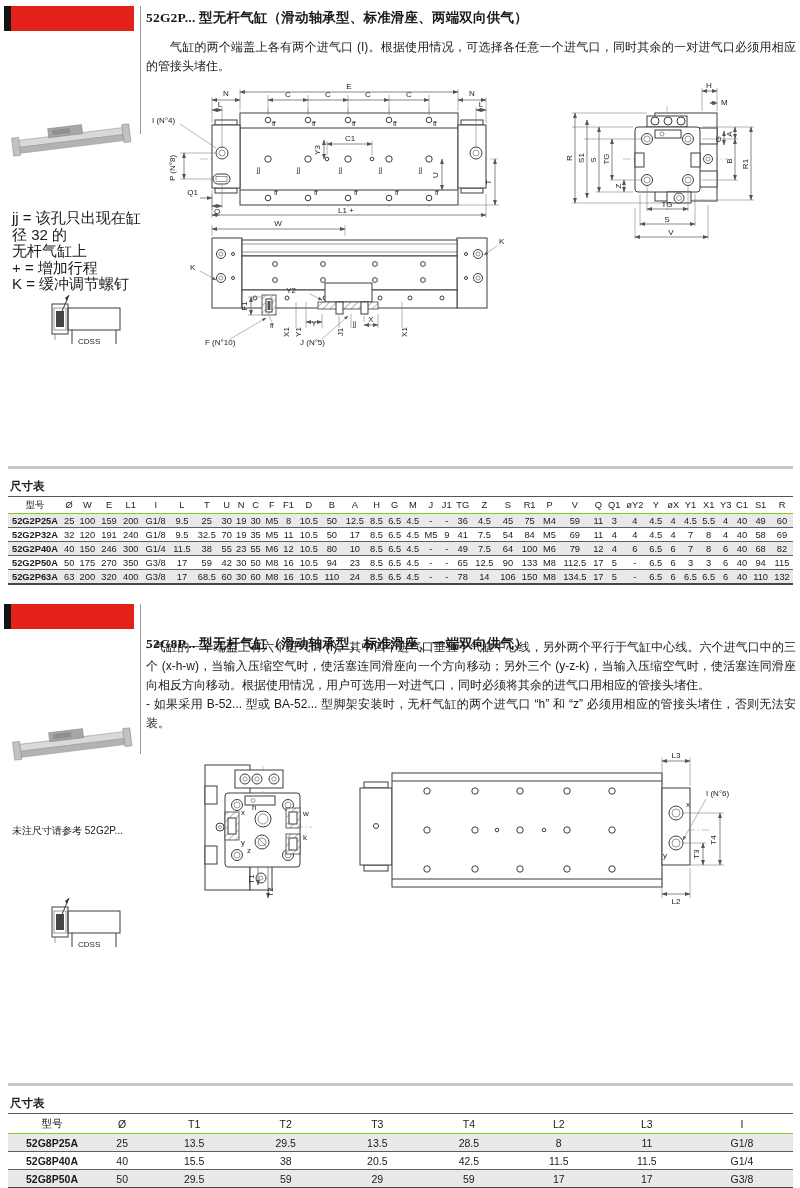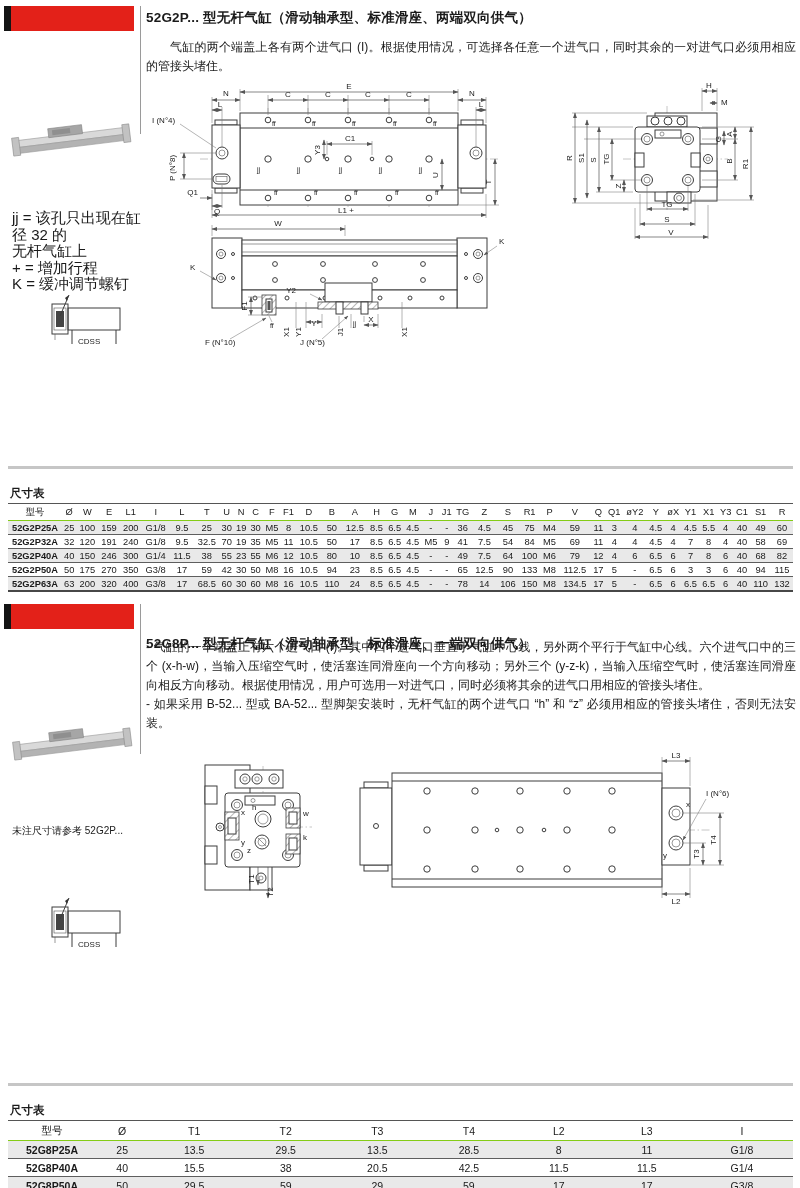--- a/index.html
+++ b/index.html
@@ -1,39 +1,39 @@
 <!DOCTYPE html>
 <html><head>
 <meta charset="utf-8">
 <style>
   html,body{margin:0;padding:0;background:#fff;}
   .page{position:relative;width:800px;height:1188px;background:#fff;overflow:hidden;
         font-family:"Liberation Sans",sans-serif;color:#1a1a1a;}
   .redtab{position:absolute;left:4px;width:130px;height:25px;background:#e32119;border-left:7px solid #141414;box-sizing:border-box;}
   .vline{position:absolute;left:140px;width:1px;background:#9a9a9a;}
-  .h1{position:absolute;left:146px;font-size:13.5px;font-weight:bold;letter-spacing:.2px;white-space:nowrap;}
+  .h1{position:absolute;left:146px;font-size:13.5px;font-weight:bold;letter-spacing:.2px;white-space:nowrap;font-family:Liberation Serif, serif;}
   .para{position:absolute;left:146px;width:650px;font-size:12px;line-height:19px;text-align:justify;}
   .para p{margin:0;}
   .indent{text-indent:2em;}
   .notes{position:absolute;left:12px;width:130px;font-size:15px;line-height:16.5px;}
   .smallnote{position:absolute;left:12px;font-size:10px;}
   .cdss{position:absolute;left:40px;}
   .photo{position:absolute;}
   svg text{font-family:"Liberation Sans",sans-serif;font-size:8px;fill:#222;}
   svg text.sm{font-size:7px;}
   .ln{fill:none;stroke:#3d3d3d;stroke-width:1;}
   .lnf{fill:#fff;stroke:#3d3d3d;stroke-width:1;}
   .thin{fill:none;stroke:#555;stroke-width:.6;}
   .cl{fill:none;stroke:#999;stroke-width:.55;stroke-dasharray:8 2.5 1.5 2.5;}
   .dim{fill:none;stroke:#555;stroke-width:.7;}
   .ext{fill:none;stroke:#777;stroke-width:.55;}
   .hatch{stroke:#3d3d3d;stroke-width:.8;}
   .tbl{position:absolute;left:8px;width:785px;}
   .band{height:3px;background:#c6c6c6;}
-  .cap{font-size:11.5px;font-weight:bold;padding:17px 2px 2px;}
+  .cap{font-size:11.5px;font-weight:bold;padding:10px 2px 2px;}
   table{width:100%;border-collapse:collapse;}
   th{font-weight:normal;}
   thead tr{border-top:1.5px solid #555;border-bottom:1px solid #84cc16;}
   tbody tr{border-bottom:1px solid #5e5e5e;}
   tbody tr:last-child{border-bottom:2px solid #474747;}
   tbody tr:nth-child(odd){background:#e9e9e9;}
   #table1{font-size:9.3px;}
   #table1 th,#table1 td{padding:1.5px 0;white-space:nowrap;text-align:center;}
   #table1 th:first-child{width:54px;}
   #table2{font-size:10.5px;}

